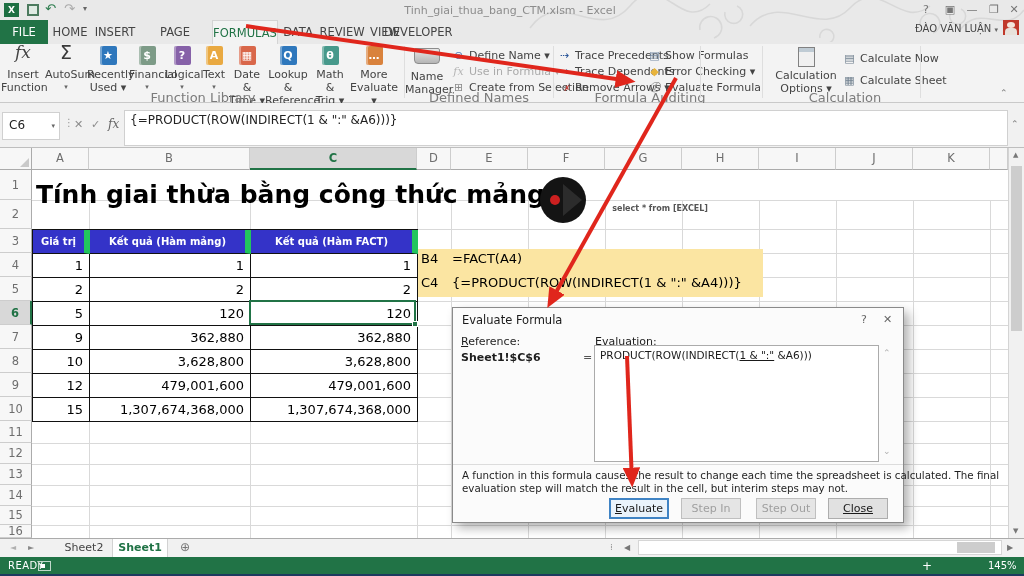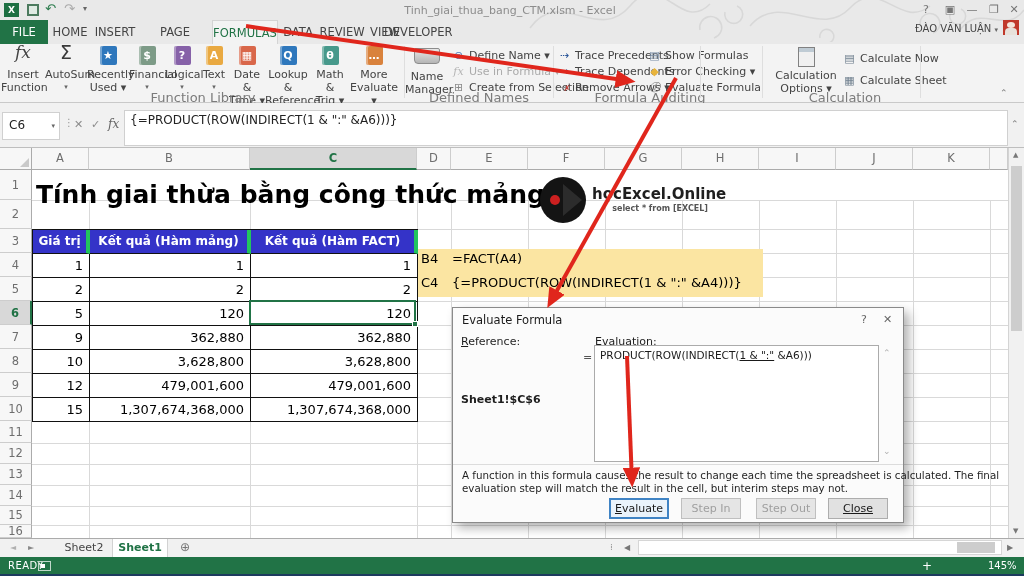--- a/index.html
+++ b/index.html
@@ -34,22 +34,22 @@
   
   .chdr{position:absolute;top:148px;height:22px;background:#F7F7F7;border-right:1px solid #CDCDCD;border-bottom:1px solid #ABABAB;
         box-sizing:border-box;text-align:center;line-height:21px;font-size:11.5px;color:#6E6E6E;}
   .chdr.sel{background:#D8D8D8;color:#217346;font-weight:bold;border-bottom:2px solid #217346;}
   .rhdr{position:absolute;left:0;width:32px;background:#F7F7F7;border-right:1px solid #ABABAB;border-bottom:1px solid #CDCDCD;
         box-sizing:border-box;text-align:center;font-size:11.5px;color:#6E6E6E;}
   .rhdr.sel{background:#D8D8D8;color:#217346;font-weight:bold;border-right:2px solid #217346;}
   
   .xtable{position:absolute;left:32px;top:229px;display:grid;grid-template-columns:57px 161px 167px;grid-auto-rows:24px;
           border-left:1px solid #111;border-top:1px solid #111;background:#fff;z-index:3;}
-  .xtable .hc{background:#3433C8;color:#fff;font-weight:bold;text-align:center;line-height:23px;font-size:12px;
-          border-right:4px solid #22c55e;border-bottom:1px solid #111;box-sizing:border-box;}
+  .xtable .hc{background:#3433C8;color:#fff;font-weight:bold;text-align:center;line-height:23px;font-size:10px;
+          border-right:6px solid #22c55e;border-bottom:1px solid #111;box-sizing:border-box;}
   .xtable .dc{text-align:right;padding-right:6px;line-height:23px;font-size:13px;color:#000;
           border-right:1px solid #111;border-bottom:1px solid #111;box-sizing:border-box;}
   
   .dialog{position:absolute;left:452px;top:307px;width:450px;height:214px;background:#FBFBFB;border:1px solid #8A8A8A;
           box-shadow:5px 5px 10px rgba(0,0,0,.3);z-index:20;font-size:11px;color:#1e1e1e;}
   .dbtn{position:absolute;top:190px;width:60px;height:21px;background:#E1E1E1;border:1px solid #ADADAD;box-sizing:border-box;
         text-align:center;line-height:19px;font-size:11px;color:#1a1a1a;}
   .dbtn.dis{color:#9F9F9F;border-color:#BFBFBF;background:#E5E5E5;}
   .dbtn.focus{border:2px solid #3F83C4;line-height:17px;background:#EAF3FB;}
   .u{text-decoration:underline;}
@@ -323,39 +323,38 @@
     <div style="position:absolute;left:3px;top:26px;">C4</div>
     <div style="position:absolute;left:34px;top:26px;" class="nowrap">{=PRODUCT(ROW(INDIRECT(1 &amp; ":" &amp;A4)))}</div>
   </div>
 
   <div class="abs" style="left:538px;top:175px;width:180px;height:50px;z-index:6;">
     <svg width="50" height="50" viewBox="0 0 50 50">
       <circle cx="25" cy="25" r="23" fill="#141414"></circle>
       <path d="M25 9 L44 25 L25 41 Z" fill="#2C2C2C"></path>
       <circle cx="17" cy="25" r="5" fill="#CC2020"></circle>
     </svg>
-    <div class="abs nowrap" style="left:54px;top:10px;font-size:15px;font-weight:bold;color:#1F1F1F;">họcExcel.Online</div>
     <div class="abs nowrap" style="left:54px;top:29px;width:116px;text-align:right;font-size:8px;font-weight:bold;color:#555;">select * from [EXCEL]</div>
   </div>
 
   <div class="abs" style="left:1008px;top:148px;width:16px;height:390px;background:#F1F1F1;border-left:1px solid #D4D4D4;box-sizing:border-box;">
     <div style="position:absolute;left:4px;top:3px;font-size:7px;color:#777;">▲</div>
     <div style="position:absolute;left:2px;top:18px;width:11px;height:165px;background:#CDCDCD;"></div>
     <div style="position:absolute;left:4px;bottom:3px;font-size:7px;color:#777;">▼</div>
   </div>
 
   <div class="dialog">
     <div class="abs nowrap" style="left:9px;top:5px;font-size:11.5px;color:#1a1a1a;">Evaluate Formula</div>
     <div class="abs" style="left:408px;top:5px;color:#666;font-size:11px;">?</div>
     <div class="abs" style="left:430px;top:5px;color:#666;font-size:11px;">✕</div>
 
     <div class="abs" style="left:8px;top:27px;">
       <span class="u">R</span><span>eference:</span>
     </div>
-    <div class="abs nowrap" style="left:8px;top:43px;font-weight:bold;margin-top:42px;">Sheet1!$C$6</div>
+    <div class="abs nowrap" style="left:8px;top:43px;font-weight:bold;">Sheet1!$C$6</div>
     <div class="abs" style="left:130px;top:43px;color:#555;">=</div>
     <div class="abs" style="left:142px;top:27px;">
       <span>E</span><span class="u">v</span><span>aluation:</span>
     </div>
     <div class="abs" style="left:141px;top:37px;width:285px;height:117px;background:#fff;border:1px solid #ABABAB;box-sizing:border-box;padding:3px 5px;">
       <span class="nowrap" style="font-size:10.5px;color:#1a1a1a;"><span>PRODUCT(ROW(INDIRECT(</span><span class="u">1 &amp; ":"</span><span> &amp;A6)))</span></span>
     </div>
     <div class="abs" style="left:430px;top:40px;font-size:9px;color:#AFAFAF;">⌃</div>
     <div class="abs" style="left:430px;top:138px;font-size:9px;color:#AFAFAF;">⌄</div>
 

